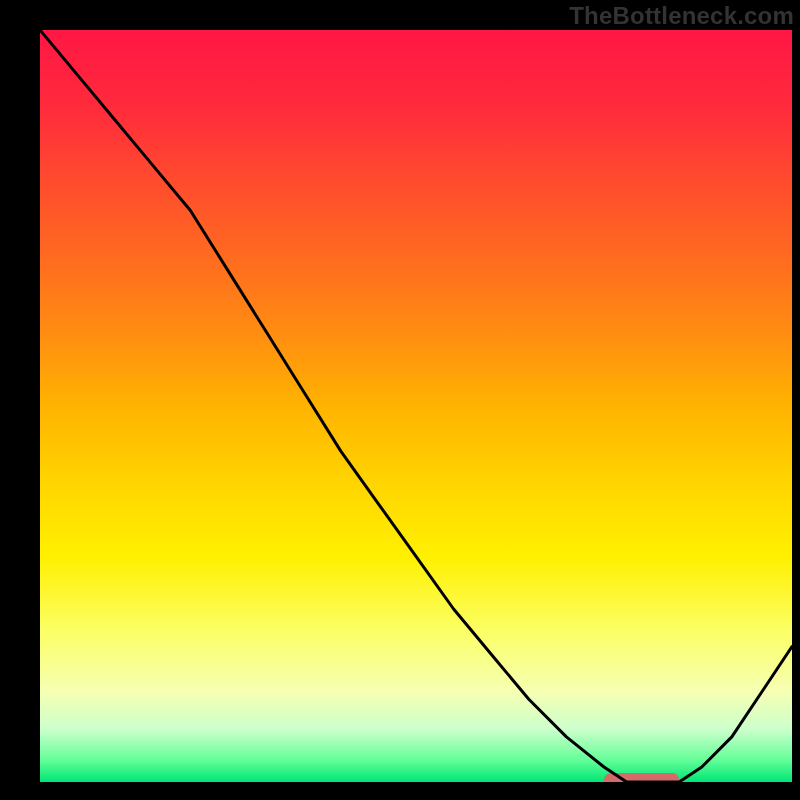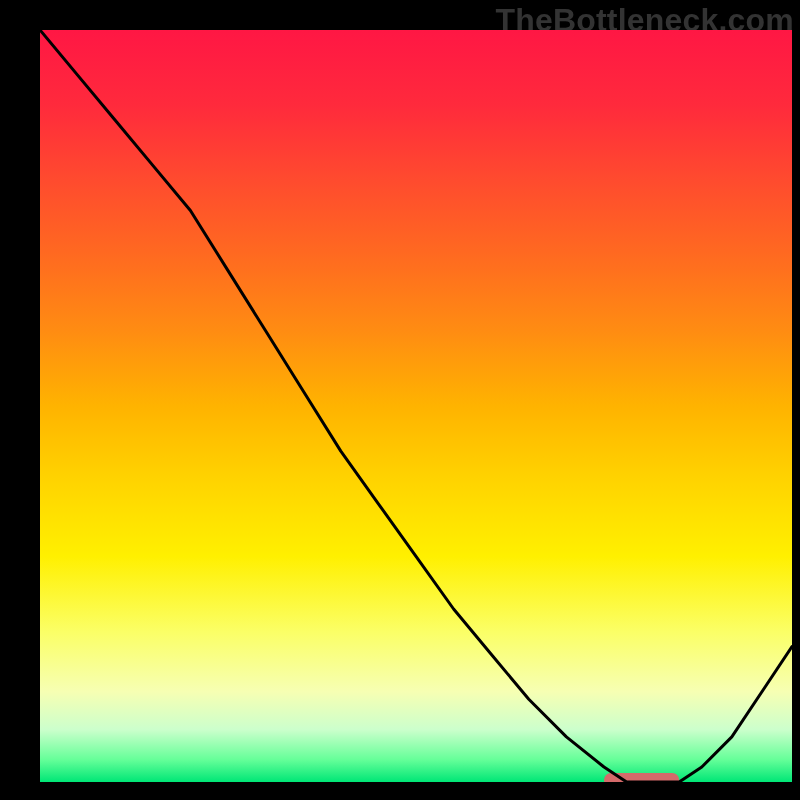--- a/index.html
+++ b/index.html
@@ -15,21 +15,21 @@
     position: relative;
     width: 800px;
     height: 800px;
     background: #000;
   }
   .brand {
     position: absolute;
     top: 2px;
     right: 6px;
     color: #333;
-    font-size: 32px;
+    font-size: 24px;
     font-weight: 600;
     letter-spacing: 0.2px;
   }
   .plot {
     position: absolute;
     left: 40px;
     top: 30px;
     width: 752px;
     height: 752px;
     background: #000;

